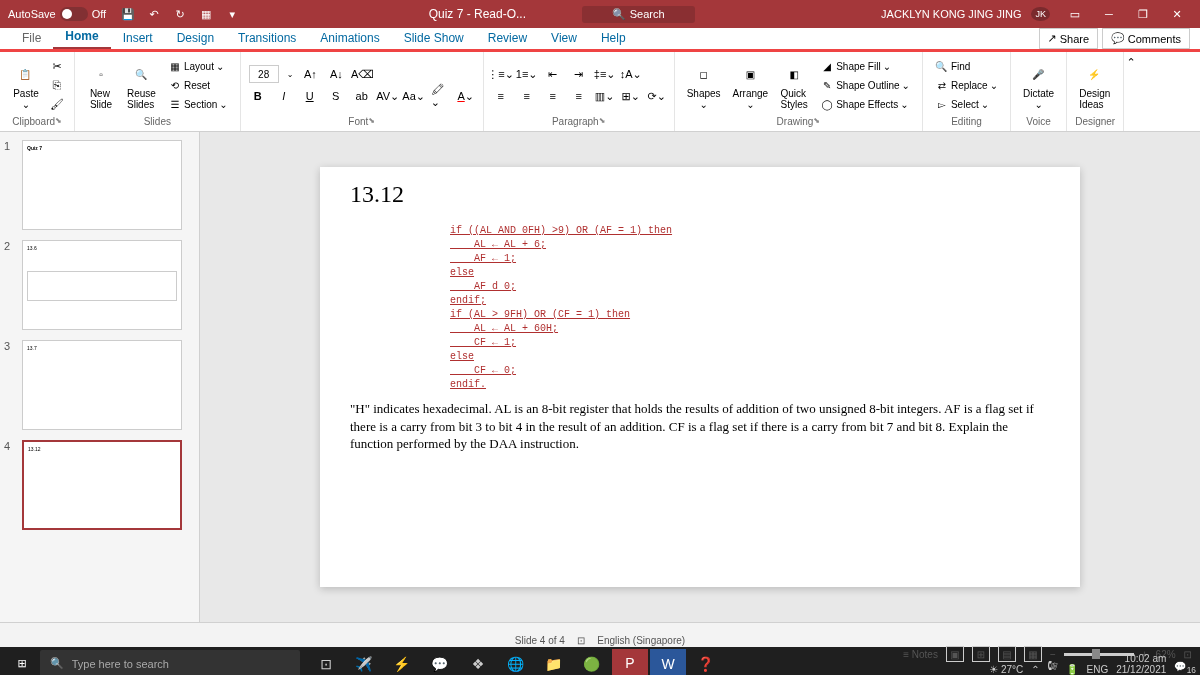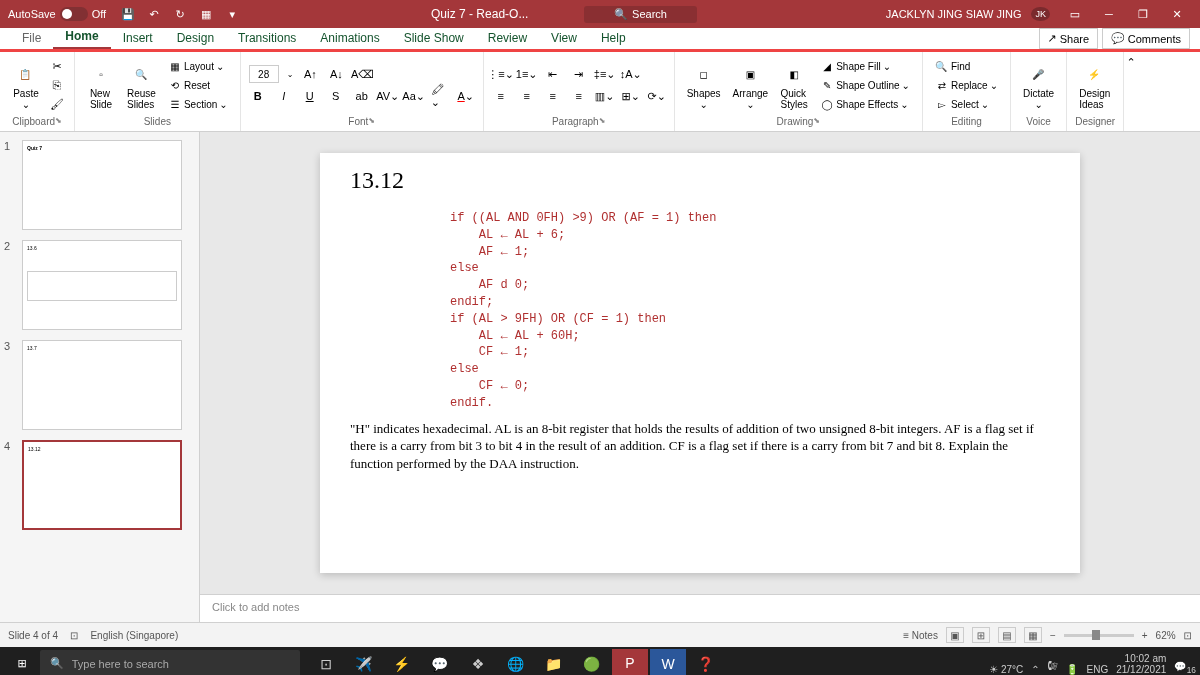--- a/index.html
+++ b/index.html
@@ -13,21 +13,21 @@
     .qat-btn { width: 20px; height: 20px; display: flex; align-items: center; justify-content: center; cursor: pointer; }
     .title-center { flex: 1; text-align: center; display: flex; justify-content: center; align-items: center; gap: 56px; }
     .doc-title { font-size: 12px; }
     .search-box { display: flex; align-items: center; gap: 4px; background: #8a2f32; padding: 2px 30px; border-radius: 3px; }
     .title-right { display: flex; align-items: center; gap: 10px; }
     .user-badge { background: #7a2a2d; padding: 2px 4px; border-radius: 50%; font-size: 9px; }
     .win-controls { display: flex; gap: 4px; }
     .win-btn { width: 30px; height: 20px; display: flex; align-items: center; justify-content: center; }
     
     .ribbon-tabs { height: 24px; background: white; display: flex; align-items: end; padding: 0 10px; border-bottom: 3px solid #ef4444; }
-    .tab { padding: 4px 12px; cursor: pointer; font-size: 12px; color: #14532d; }
+    .tab { padding: 4px 12px; cursor: pointer; font-size: 12px; color: #0369a1; }
     .tab.file { color: #666; }
     .tab.active { border-bottom: 2px solid #A4373A; font-weight: 600; }
     .tab-right { margin-left: auto; display: flex; gap: 4px; }
     .share-btn, .comments-btn { padding: 3px 8px; border: 1px solid #ccc; font-size: 11px; display: flex; align-items: center; gap: 3px; }
     
     .ribbon { height: 80px; background: white; border-bottom: 1px solid #d0d0d0; display: flex; }
     .rgroup { border-right: 1px solid #e5e5e5; padding: 4px 8px; display: flex; flex-direction: column; }
     .rgroup-content { flex: 1; display: flex; align-items: center; gap: 4px; }
     .rgroup-label { font-size: 10px; color: #666; text-align: center; padding-top: 2px; display: flex; justify-content: center; }
     .rbtn { display: flex; flex-direction: column; align-items: center; padding: 2px 4px; cursor: pointer; font-size: 10px; }
@@ -46,26 +46,26 @@
     .thumb-item { display: flex; gap: 6px; margin-bottom: 10px; }
     .thumb-num { font-size: 11px; color: #555; width: 12px; }
     .thumb-slide { width: 160px; height: 90px; background: white; border: 1px solid #ccc; padding: 4px; font-size: 5px; overflow: hidden; }
     .thumb-item.selected .thumb-slide { border: 2px solid #A4373A; }
     
     .slide-area { flex: 1; display: flex; flex-direction: column; }
     .slide-canvas { flex: 1; display: flex; align-items: center; justify-content: center; padding: 8px; }
     .slide { width: 760px; height: 420px; background: white; box-shadow: 0 2px 8px rgba(0,0,0,0.2); padding: 14px 30px; position: relative; }
     .slide-num { font-size: 24px; font-family: Georgia, serif; }
     .slide-title { font-size: 17px; font-family: Georgia, serif; margin-left: 60px; margin-top: -8px; line-height: 1.3; }
-    .code-block { font-family: 'Courier New', monospace; font-size: 12px; color: #b03030; margin: 16px 0 8px 100px; line-height: 1.4; white-space: pre; }
+    .code-block { font-family: 'Courier New', monospace; font-size: 10px; color: #b03030; margin: 16px 0 8px 100px; line-height: 1.4; white-space: pre; text-decoration: underline; }
     .slide-body { font-size: 13px; font-family: Georgia, serif; line-height: 1.35; }
     
     .notes-area { height: 28px; background: white; border-top: 1px solid #d0d0d0; padding: 6px 12px; color: #888; font-size: 11px; }
     
-    .statusbar { height: 22px; background: #f3f3f3; border-top: 1px solid #d0d0d0; display: flex; align-items: center; padding: 12px 8px; font-size: 10px; color: #555; }
+    .statusbar { height: 22px; background: #f3f3f3; border-top: 1px solid #d0d0d0; display: flex; align-items: center; padding: 12px 8px; font-size: 10px; color: #555; flex-direction: column; }
     .status-left { display: flex; gap: 12px; }
     .status-right { margin-left: auto; display: flex; align-items: center; gap: 8px; }
     .view-btn { width: 18px; height: 16px; border: 1px solid #ccc; display: flex; align-items: center; justify-content: center; }
     .zoom-slider { width: 70px; height: 3px; background: #ccc; position: relative; }
     .zoom-slider::after { content: ''; width: 8px; height: 10px; background: #888; position: absolute; top: -4px; left: 40%; }
     
     .taskbar { height: 33px; background: #1f1f1f; display: flex; align-items: center; padding: 0 4px; }
     .tb-start { width: 36px; height: 30px; display: flex; align-items: center; justify-content: center; }
     .tb-search { flex: 0 0 260px; height: 28px; background: #333; color: #aaa; display: flex; align-items: center; padding: 0 10px; gap: 8px; border-radius: 2px; }
     .tb-apps { display: flex; gap: 2px; margin-left: 8px; }
@@ -90,21 +90,21 @@
     <div class="qat-btn">▾</div>
   </div>
   <div class="title-center">
     <span class="doc-title">Quiz 7 - Read-O...</span>
     <div class="search-box">
       <span>🔍</span>
       <span>Search</span>
     </div>
   </div>
   <div class="title-right">
-    <span>JACKLYN JING SIAW JING</span>
+    <span>JACKLYN KONG JING JING</span>
     <span class="user-badge">JK</span>
     <div class="win-controls">
       <div class="win-btn">▭</div>
       <div class="win-btn">─</div>
       <div class="win-btn">❐</div>
       <div class="win-btn">✕</div>
     </div>
   </div>
 </div>
 
@@ -347,21 +347,20 @@
 endif;
 if (AL &gt; 9FH) OR (CF = 1) then
     AL ← AL + 60H;
     CF ← 1;
 else
     CF ← 0;
 endif.</div>
         <div class="slide-body">"H" indicates hexadecimal. AL is an 8-bit register that holds the results of addition of two unsigned 8-bit integers. AF is a flag set if there is a carry from bit 3 to bit 4 in the result of an addition. CF is a flag set if there is a carry from bit 7 and bit 8. Explain the function performed by the DAA instruction.</div>
       </div>
     </div>
-    <div class="notes-area">Click to add notes</div>
   </div>
 </div>
 
 <div class="statusbar">
   <div class="status-left">
     <span>Slide 4 of 4</span>
     <span>⊡</span>
     <span>English (Singapore)</span>
   </div>
   <div class="status-right">

